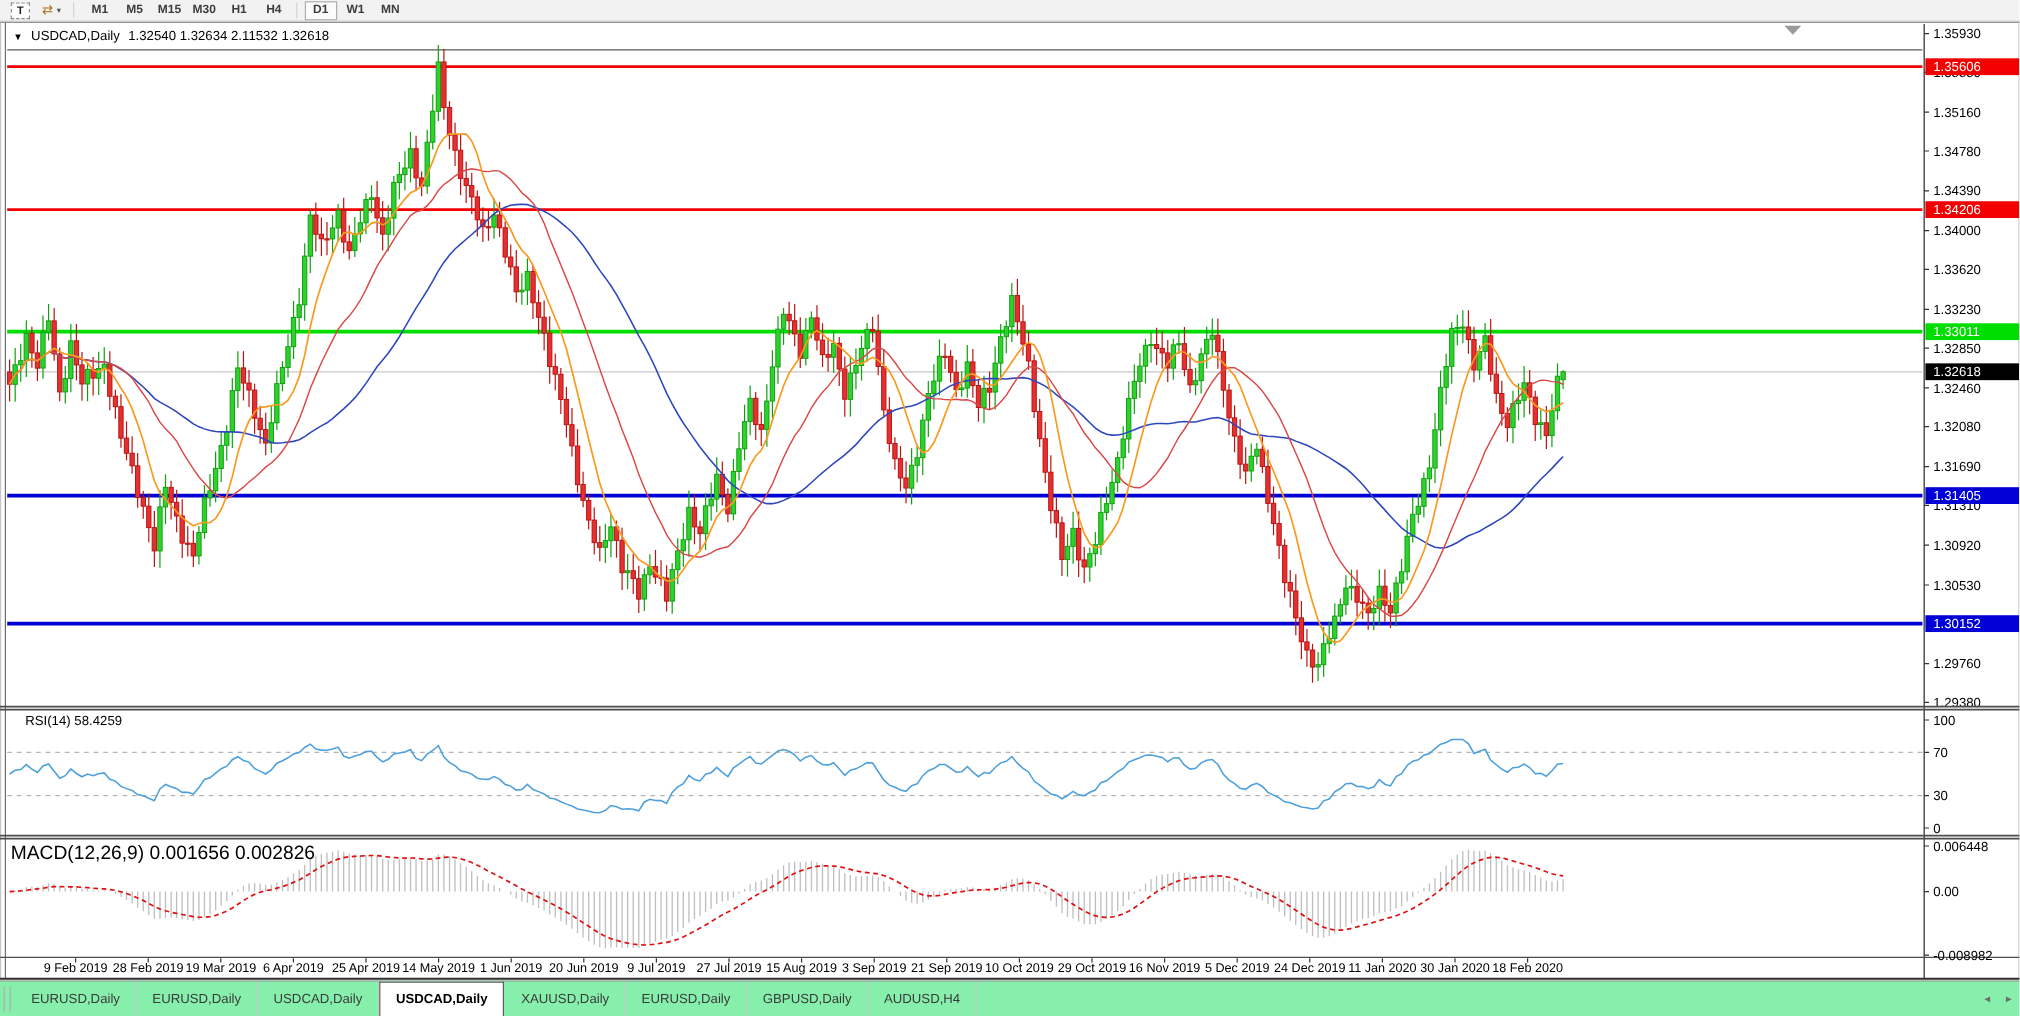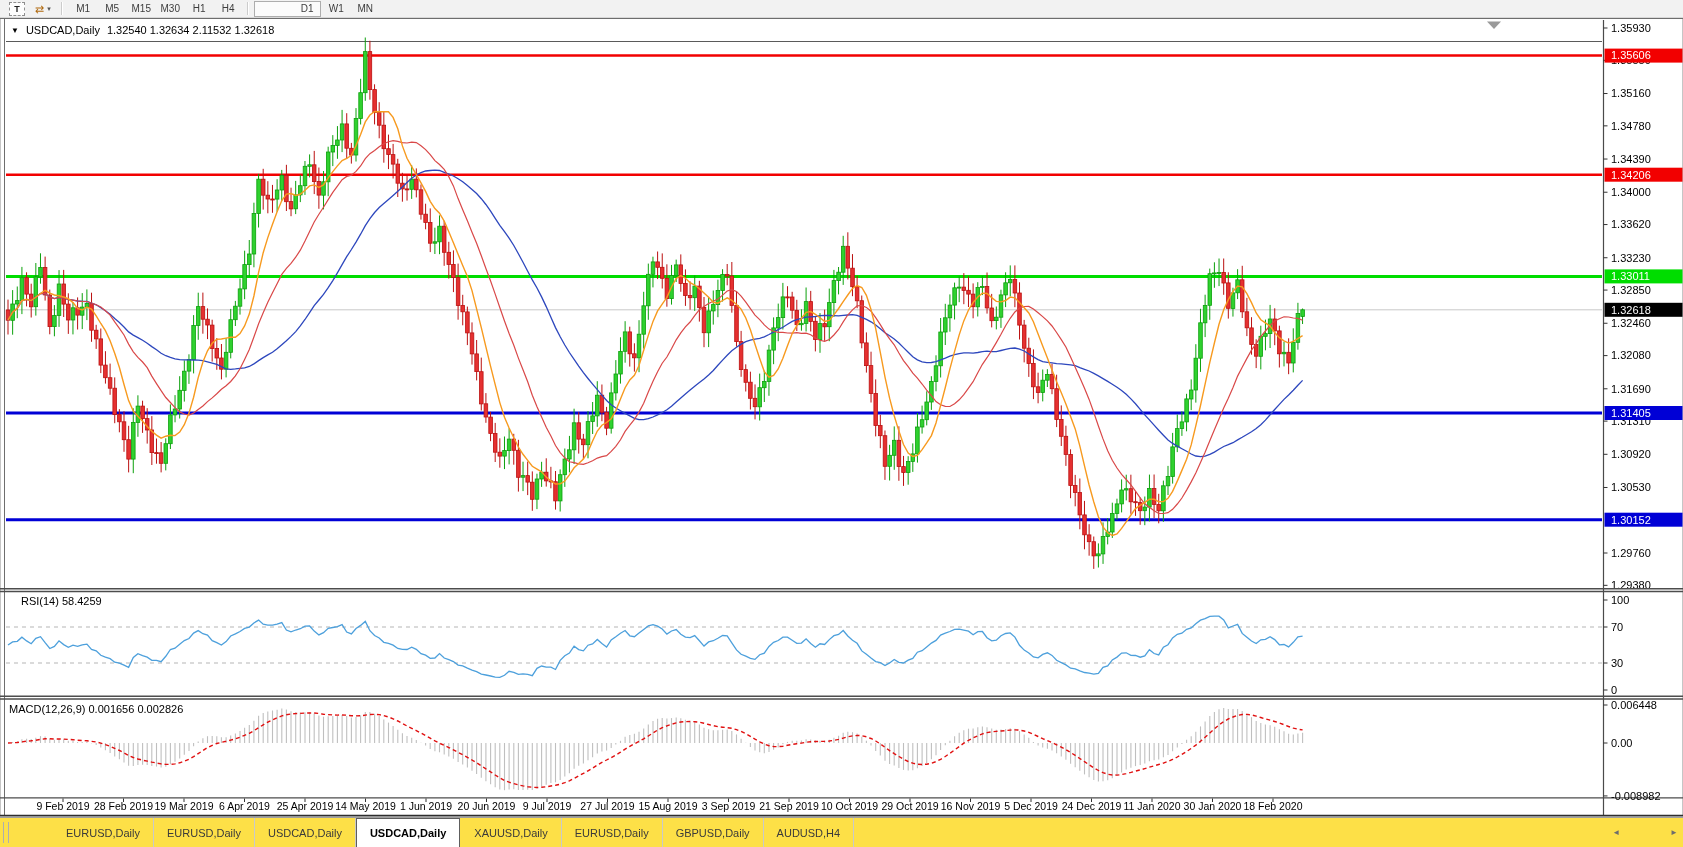--- a/index.html
+++ b/index.html
@@ -16,40 +16,40 @@
     display:flex;align-items:center;padding-left:5px;box-sizing:border-box;gap:2px;
   }
   .tool-btn{height:15px;display:flex;align-items:center;justify-content:center;
     padding:0 4px;cursor:default;}
   .t-icon{width:14px;height:12px;border:1px dashed #8f8f8f;font-size:9px;font-weight:700;
     color:#222;display:flex;align-items:center;justify-content:center;background:#fdfdfd;}
   .obj-glyph{font-size:11px;color:#b06a10;line-height:10px;}
   .caret{font-size:7px;color:#555;margin-left:3px;}
   .tool-sep{width:1px;height:13px;background:#cccccc;border-right:1px solid #ffffff;margin:0 4px;}
   .tf-btn{min-width:25px;height:14px;display:flex;align-items:center;justify-content:center;
-    font-size:10px;font-weight:400;color:#3d3d3d;border:1px solid transparent;margin:0 1px;}
-  .tf-btn.active{background:#fbfbfb;border:1px solid #adadad;padding-left:40px;}
+    font-size:10px;font-weight:700;color:#3d3d3d;border:1px solid transparent;margin:0 1px;}
+  .tf-btn.active{background:#fbfbfb;border:1px solid #adadad;}
 
   
   #svg-holder{position:absolute;top:0;left:0;z-index:1;}
   #chart-title{
     position:absolute;top:24px;left:11px;z-index:3;font-size:11px;color:#000;
     display:flex;align-items:center;gap:7px;white-space:nowrap;
   }
   #chart-title .tri{font-size:8px;color:#000;}
   #rsi-label{position:absolute;top:595px;left:9px;z-index:3;font-size:11px;color:#000;margin-left:12px;}
-  #macd-label{position:absolute;top:703px;left:9px;z-index:3;font-size:11px;color:#000;}
+  #macd-label{position:absolute;top:703px;left:9px;z-index:3;font-size:16px;color:#000;}
   .axis-overlay{position:absolute;z-index:2;background:transparent;}
   .sep-overlay{position:absolute;left:0;width:1683px;height:8px;z-index:2;cursor:row-resize;}
 
   
   #tabbar{
     position:absolute;top:817px;left:0;width:1683px;height:30px;z-index:6;
-    background:#fde047;border-top:1px solid #9f9f9f;box-sizing:border-box;
-    display:flex;align-items:stretch;font-size:11px;color:#3a3a3a;gap:40px;
+    background:#86efac;border-top:1px solid #9f9f9f;box-sizing:border-box;
+    display:flex;align-items:stretch;font-size:11px;color:#3a3a3a;
   }
   .gripper{width:4px;margin:4px 4px 4px 3px;border-left:1px solid #aeaeae;border-right:1px solid #aeaeae;}
   .tab{display:flex;align-items:center;padding:0 13px;border-right:1px solid #c9c9c9;
     white-space:nowrap;cursor:default;}
   .tab.active{background:#ffffff;border:1px solid #5e5e5e;border-bottom:none;font-weight:700;
     color:#000;margin-right:1px;}
   #tab-spacer{flex:1;}
   .tab-arrow{display:flex;align-items:center;font-size:8px;color:#6d6d6d;padding:0 5px;cursor:default;}
 </style>
 </head>

